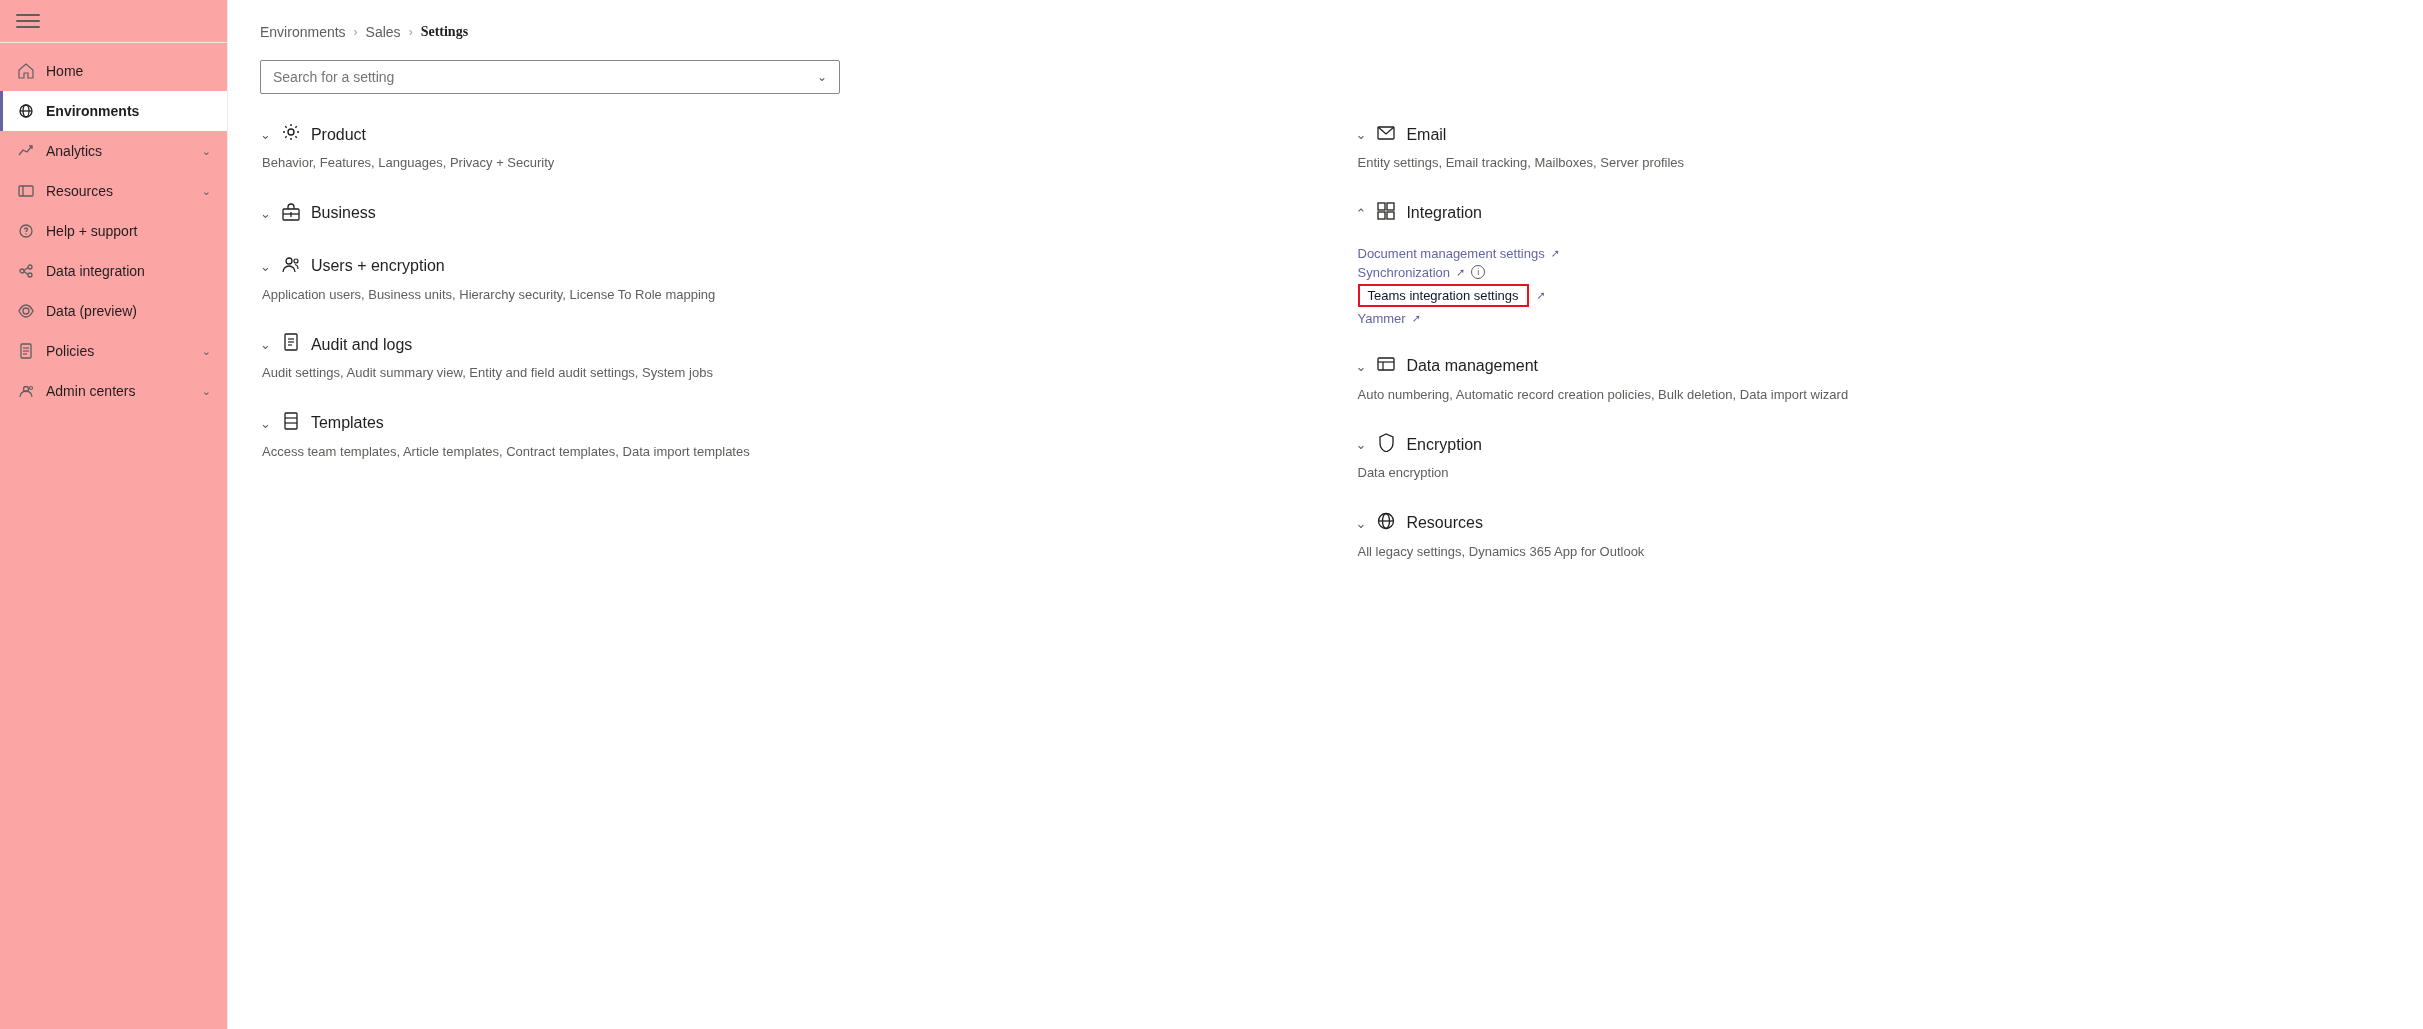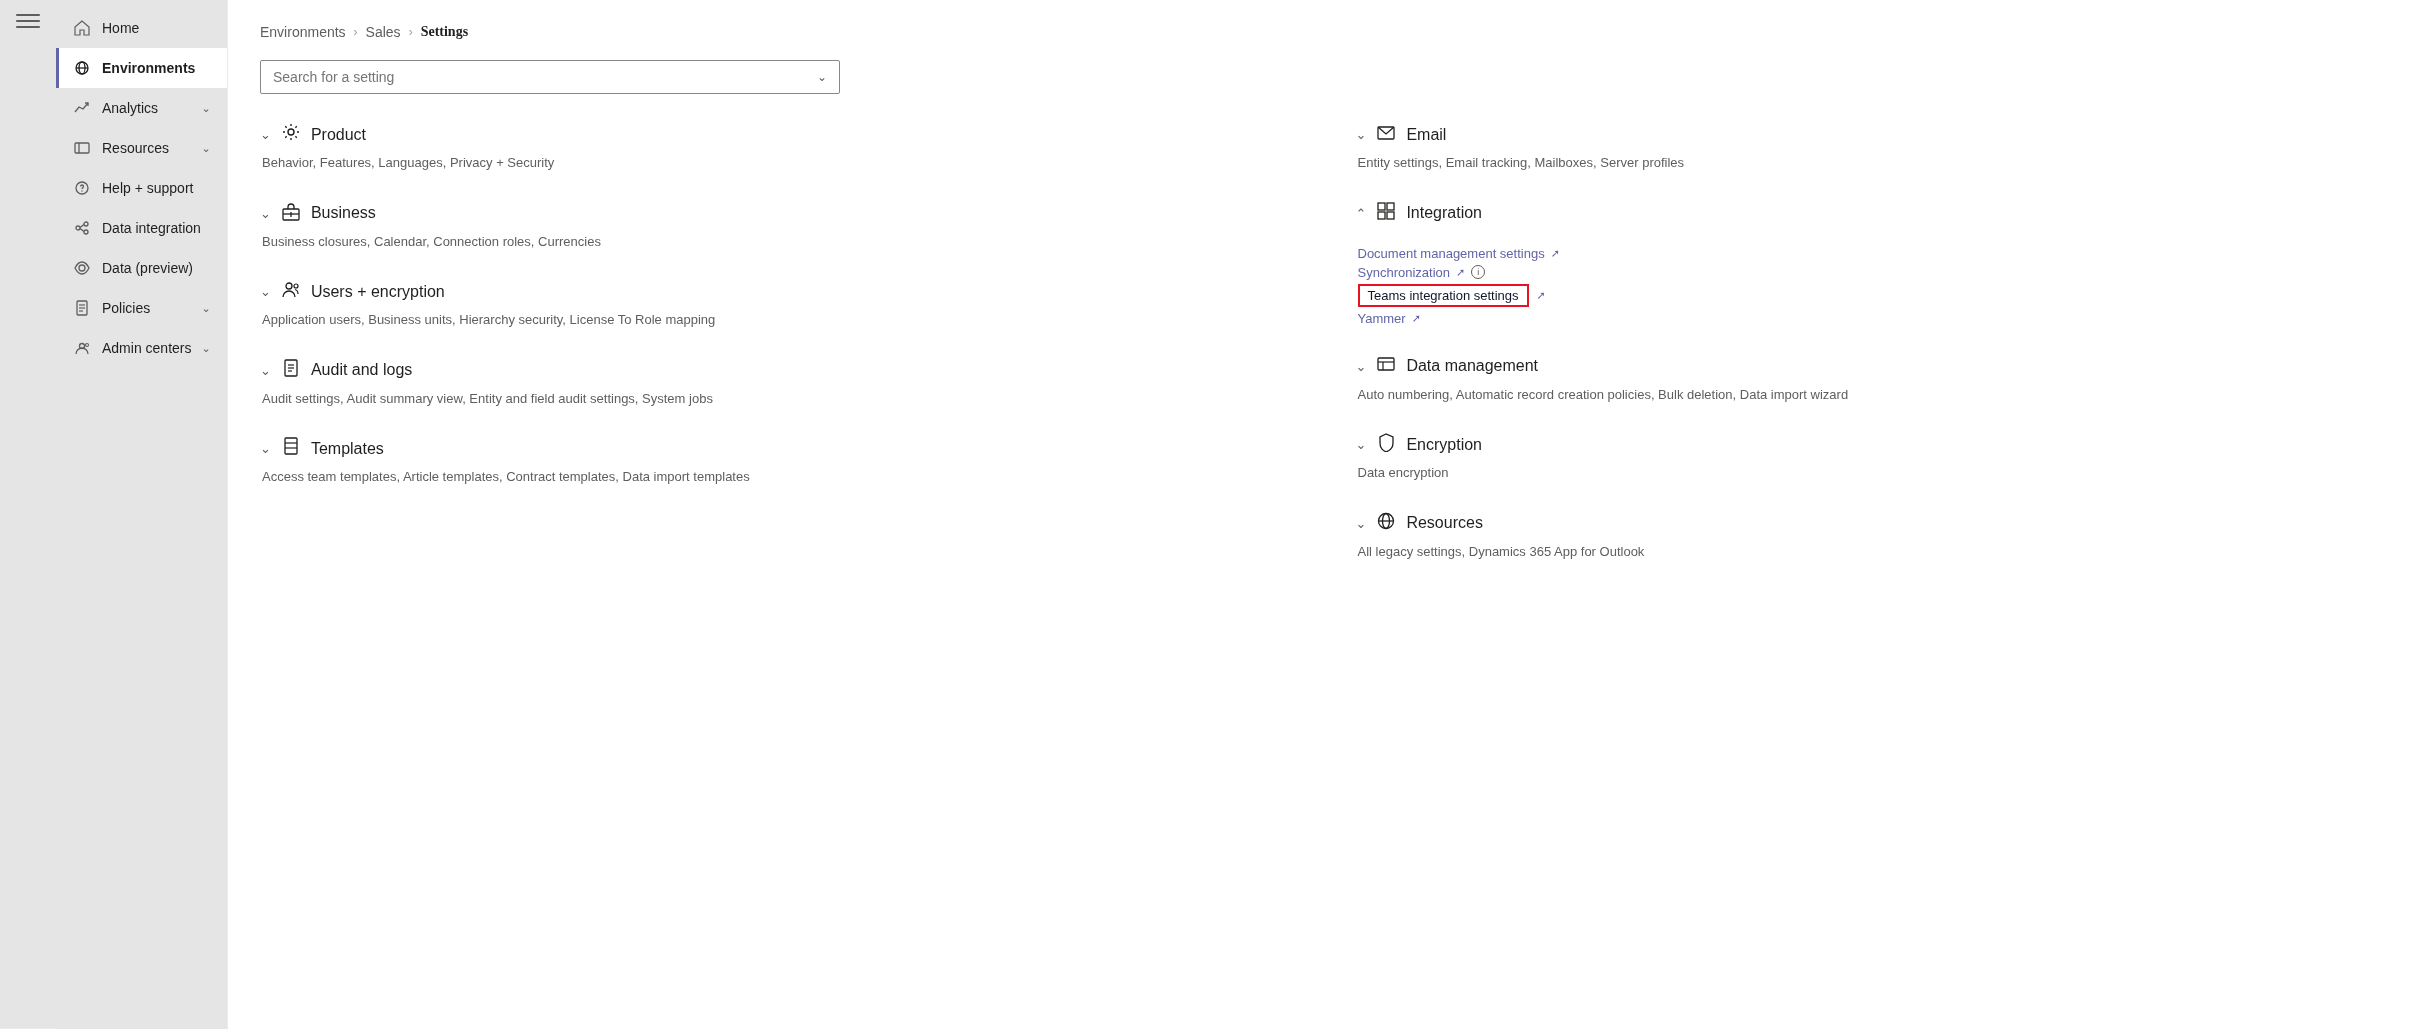--- a/index.html
+++ b/index.html
@@ -2,24 +2,24 @@
 <html><head>
   <meta charset="utf-8">
   <style>
     * { box-sizing: border-box; margin: 0; padding: 0; }
     body { font-family: 'Segoe UI', Arial, sans-serif; background: #fff; display: flex; height: 100vh; overflow: hidden; font-size: 14px; color: #201f1e; }
 
     
     .sidebar {
       width: 228px;
       min-width: 228px;
-      background: #e5e5e5;
+      background: #fca5a5;
       border-right: 1px solid #edebe9;
       display: flex;
-      flex-direction: row;
+      flex-direction: column;
       height: 100vh;
       overflow-y: auto;
     }
     .sidebar-header {
       padding: 14px 16px;
       border-bottom: 1px solid #edebe9;
     }
     .hamburger {
       cursor: pointer;
       display: flex;
@@ -356,21 +356,20 @@
           <span class="section-icon">
             <svg width="20" height="20" viewBox="0 0 20 20" fill="none">
                 <rect x="2" y="8" width="16" height="11" rx="1" stroke="#201f1e" stroke-width="1.3" fill="none"></rect>
                 <path d="M7 8V6a3 3 0 016 0v2" stroke="#201f1e" stroke-width="1.3" fill="none"></path>
                 <line x1="10" y1="11" x2="10" y2="16" stroke="#201f1e" stroke-width="1.3"></line>
                 <line x1="2" y1="13" x2="18" y2="13" stroke="#201f1e" stroke-width="1.3"></line>
               </svg>
           </span>
           <span class="section-title">Business</span>
         </div>
-        <div class="section-links">Business closures, Calendar, Connection roles, Currencies</div>
       </div>
 
       <div class="section">
         <div class="section-header">
           <span class="section-chevron">⌄</span>
           <span class="section-icon">
             <svg width="20" height="20" viewBox="0 0 20 20" fill="none">
                 <circle cx="8" cy="7" r="3" stroke="#201f1e" stroke-width="1.3"></circle>
                 <path d="M2 18c0-3.3 2.7-6 6-6s6 2.7 6 6" stroke="#201f1e" stroke-width="1.3" fill="none"></path>
                 <circle cx="15" cy="7" r="2" stroke="#201f1e" stroke-width="1.2"></circle>

